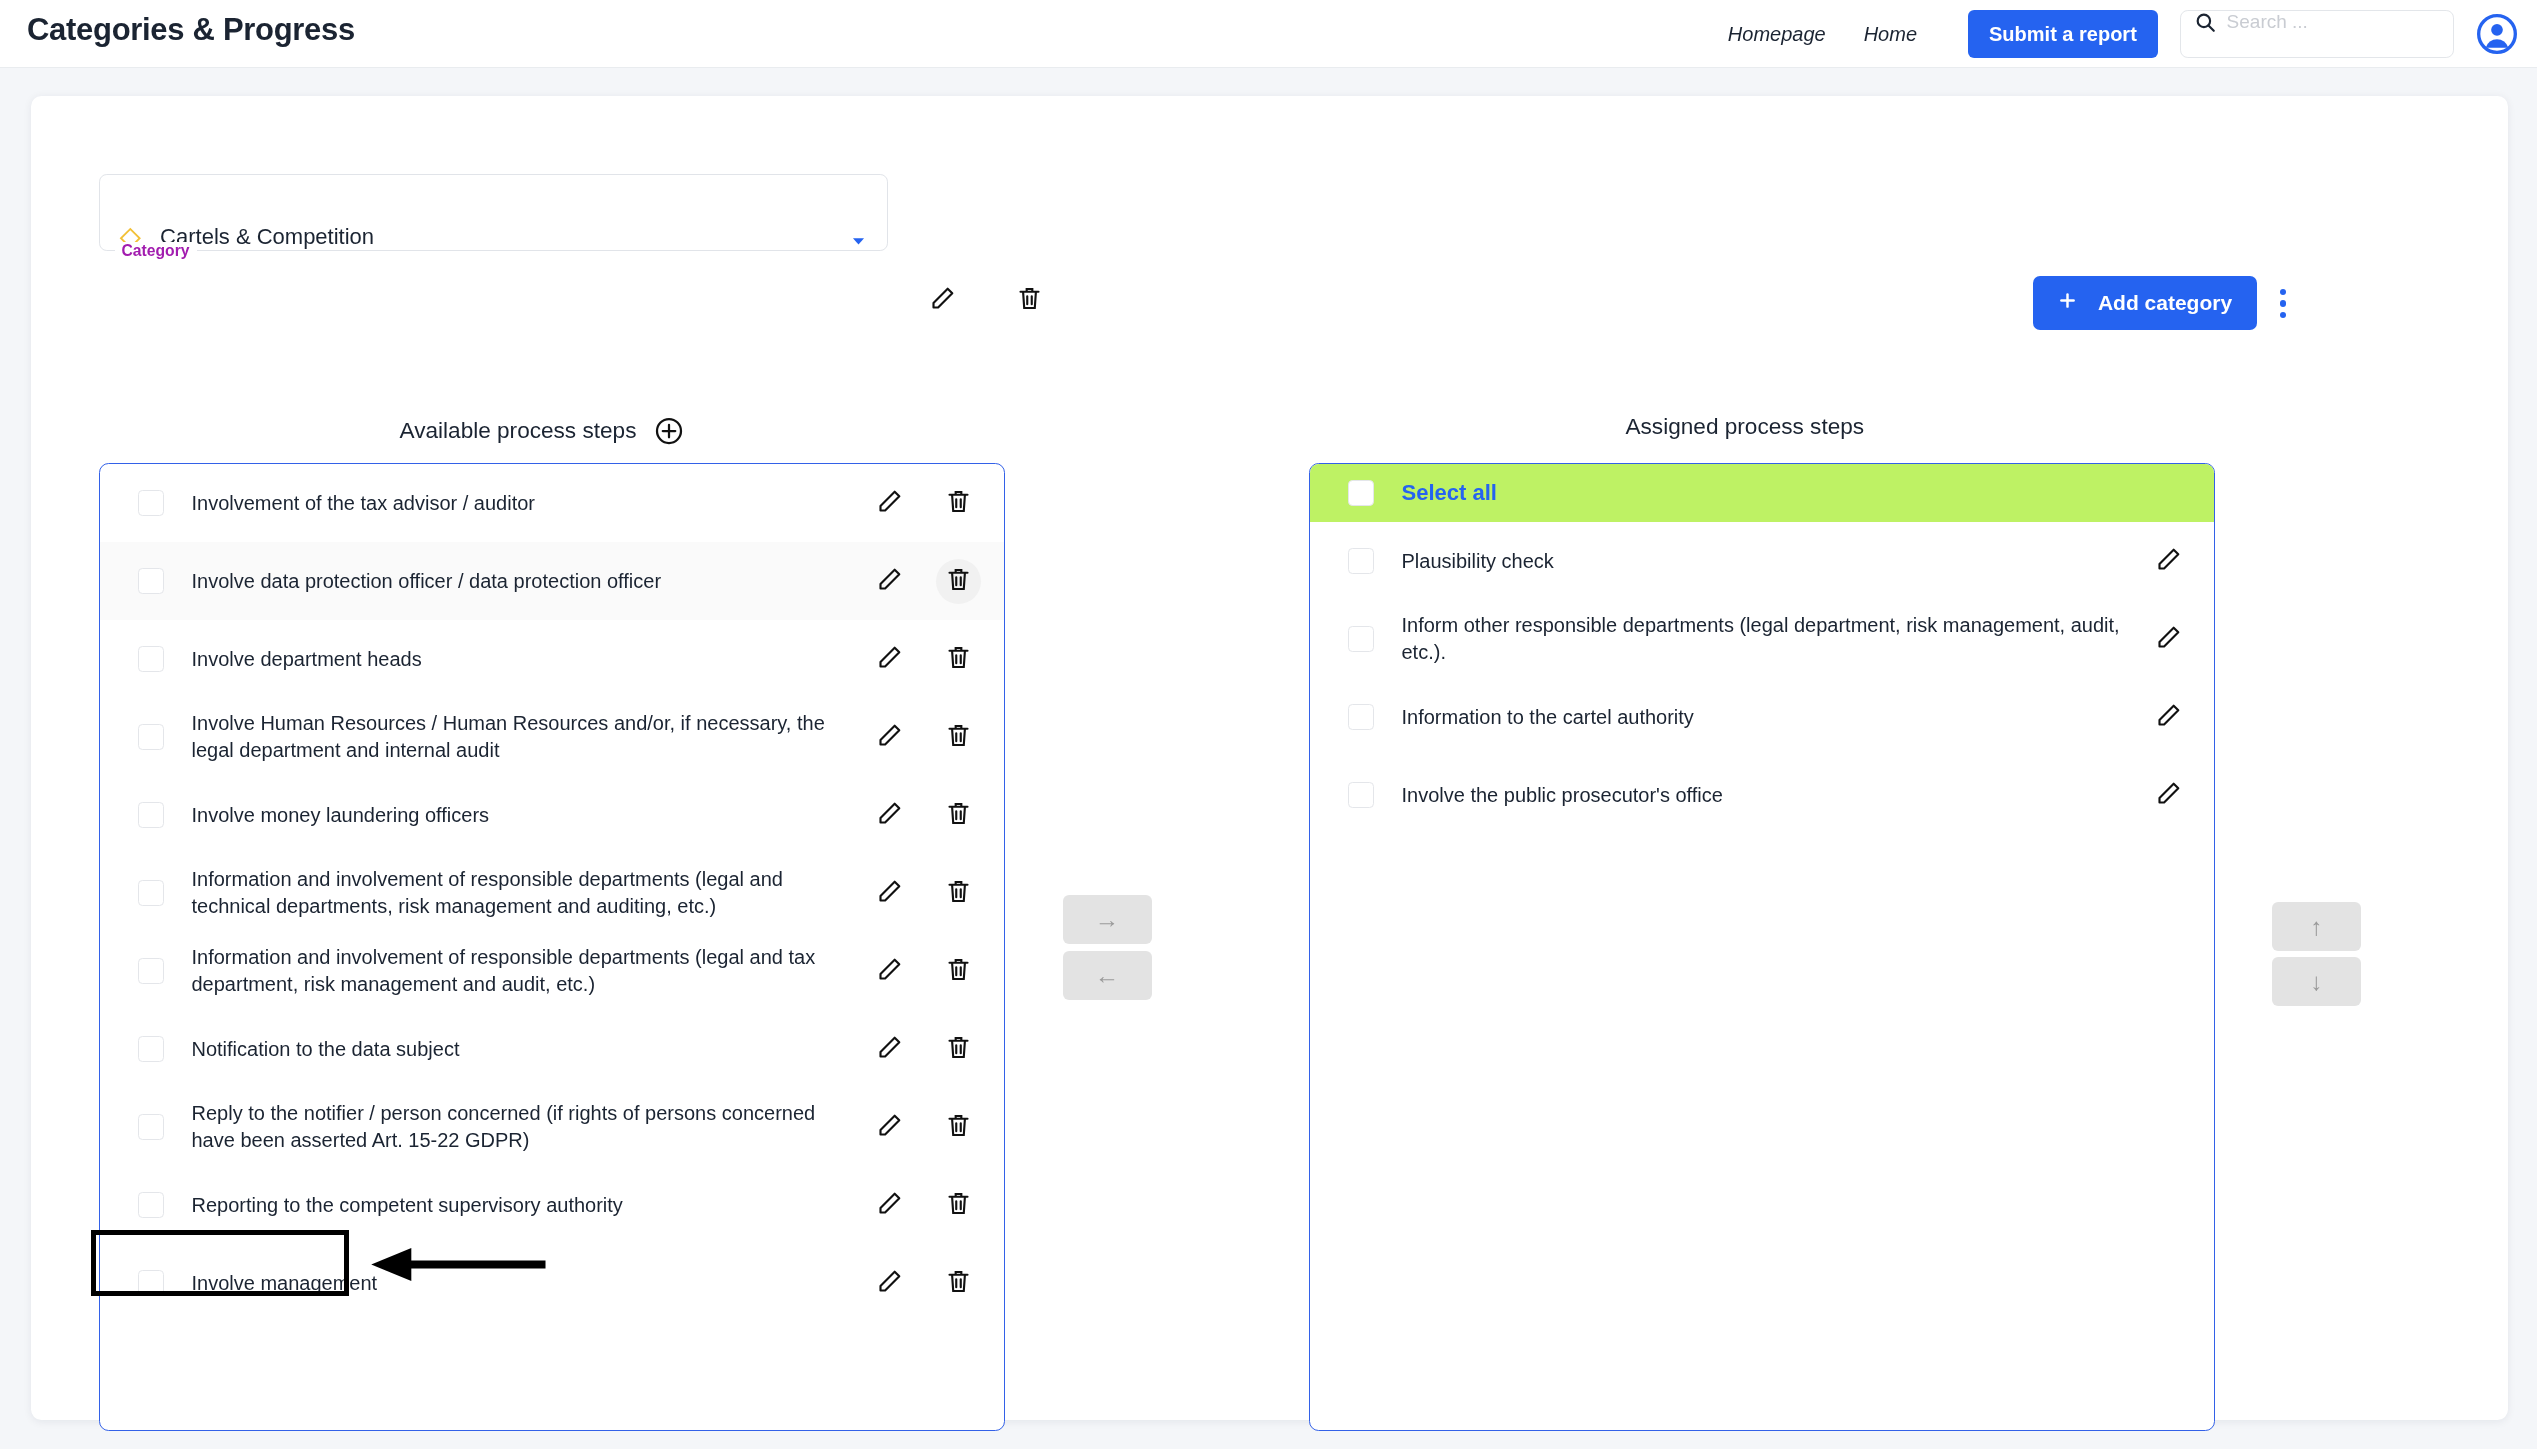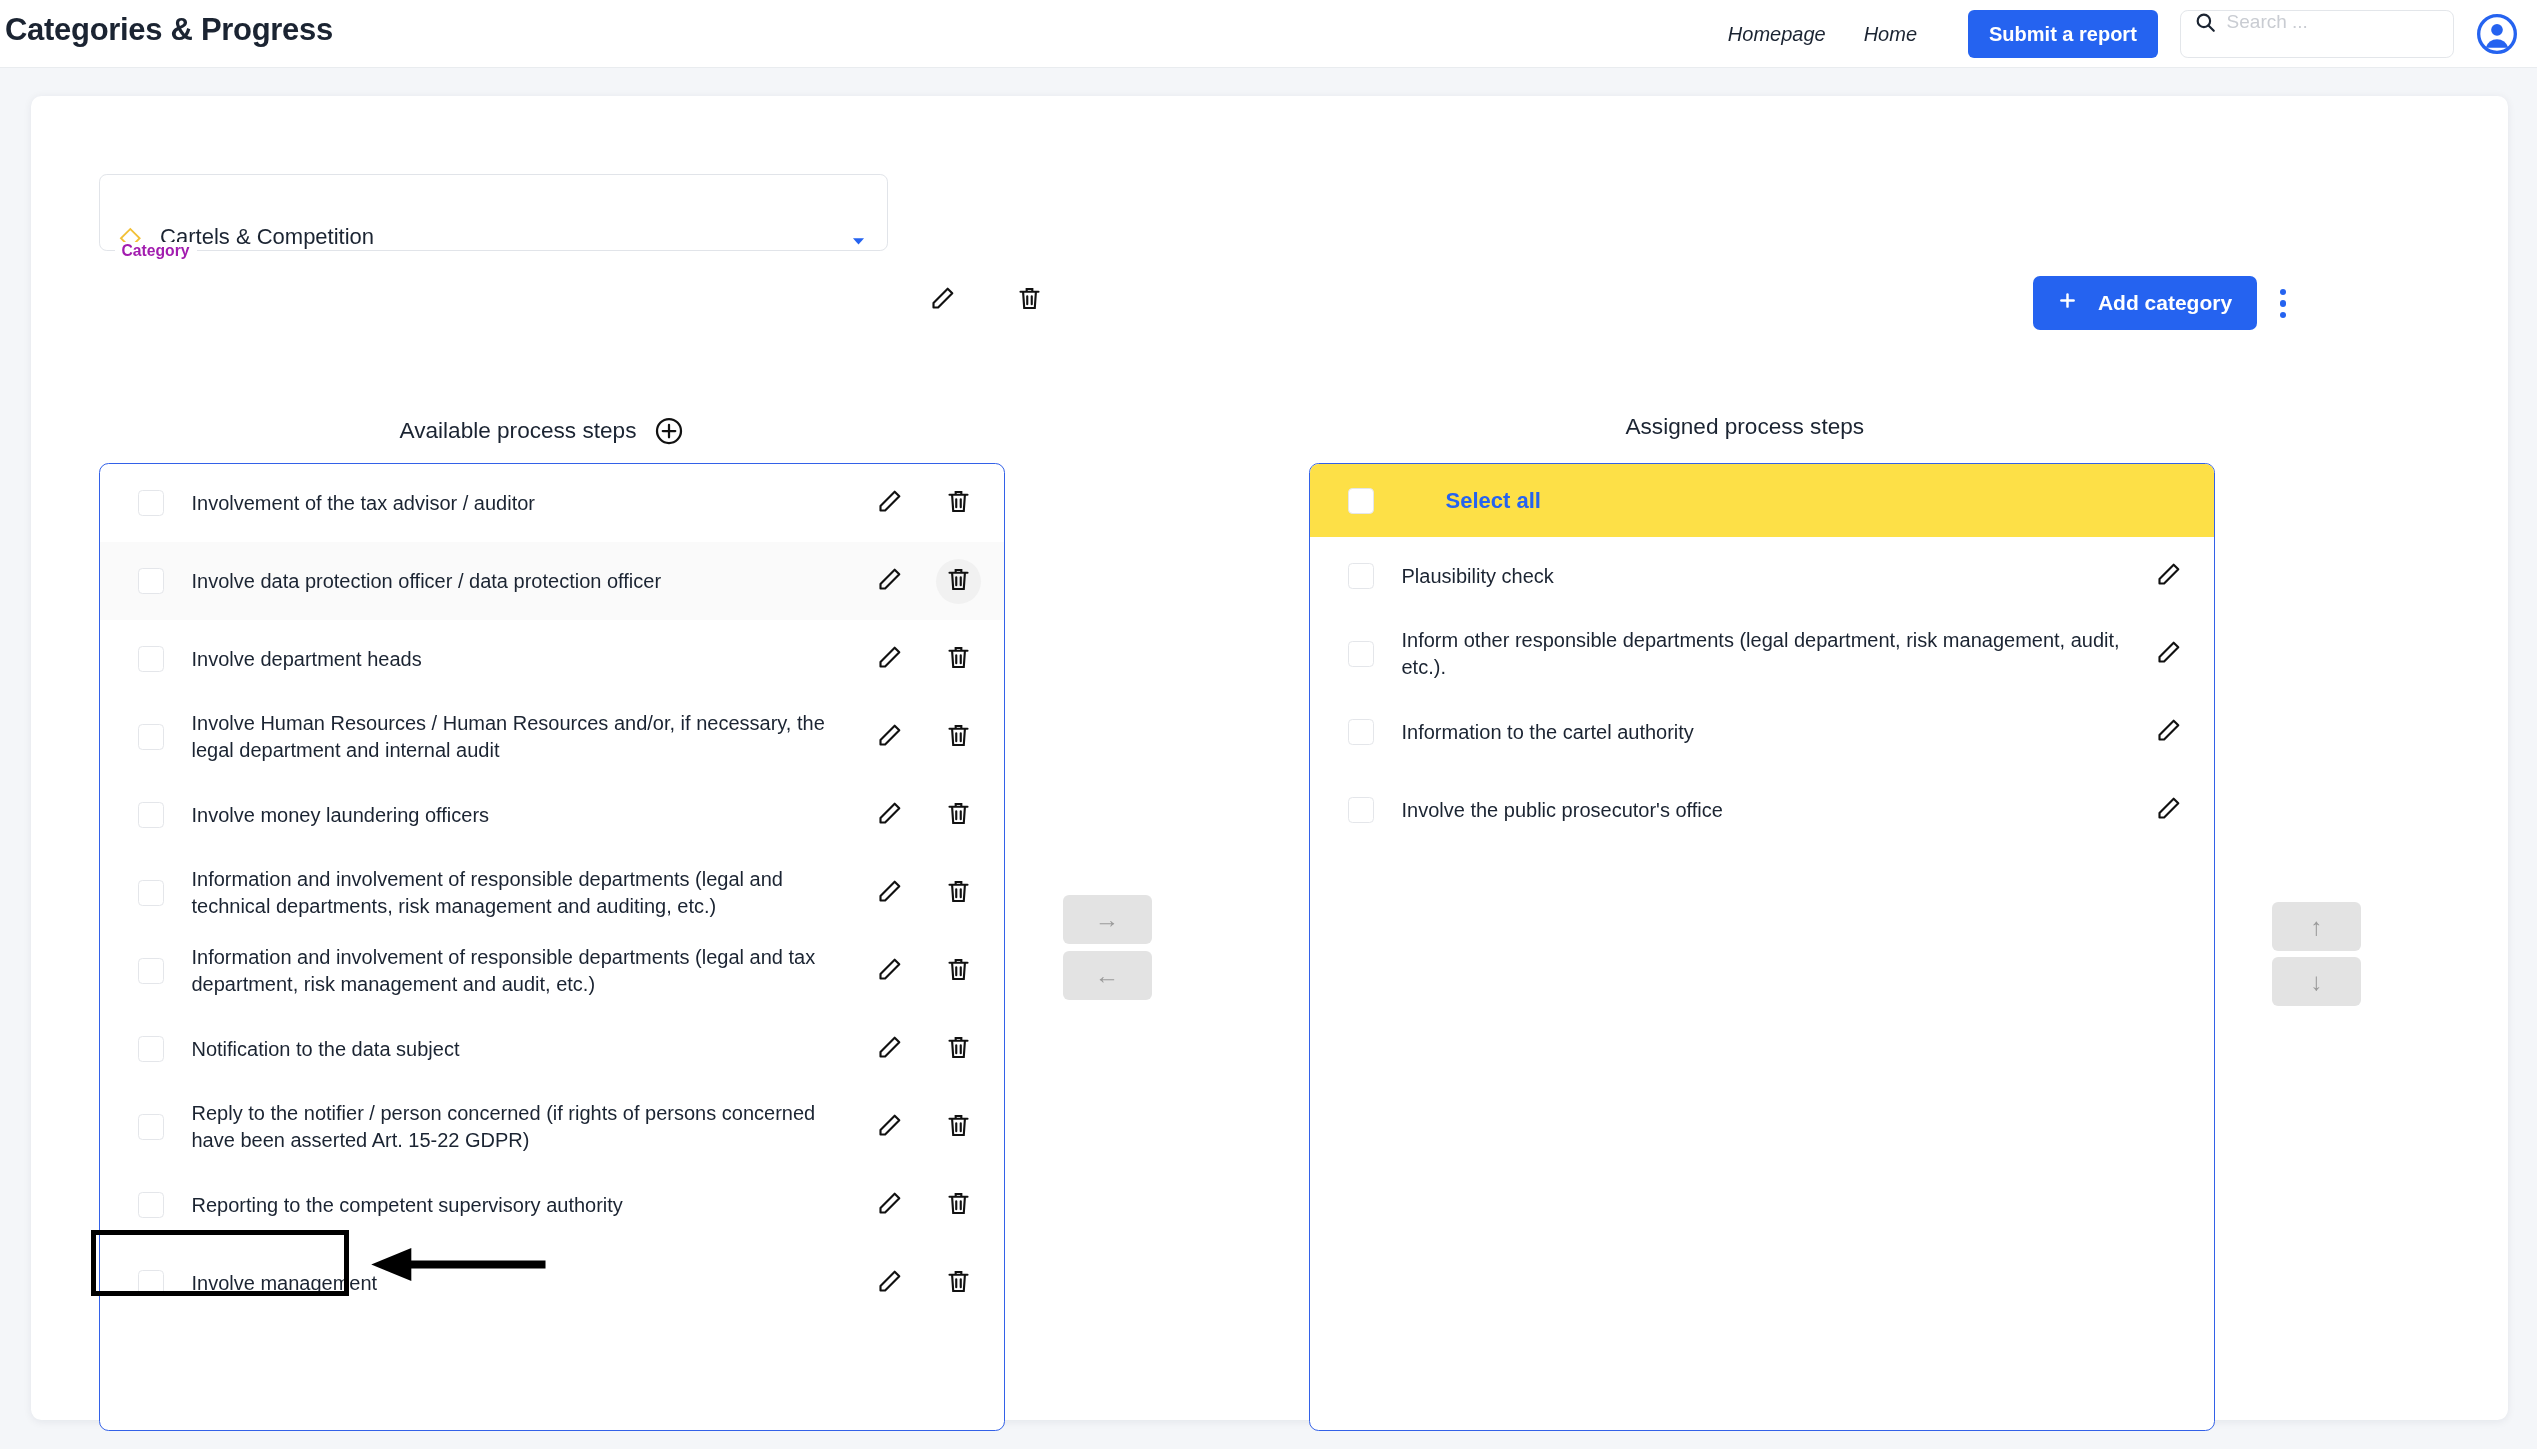--- a/index.html
+++ b/index.html
@@ -12,21 +12,21 @@
 
   
   .topbar {
     position: absolute; top: 0; left: 0;
     width: 2538px; height: 68px;
     background: #ffffff;
     border-bottom: 0.9px solid #e9ecef;
     display: flex; align-items: center;
   }
   .page-title {
-    position: absolute; left: 5px; top: 12.2px;
+    position: absolute; left: 27px; top: 12.2px;
     font-size: 31px; font-weight: 700; color: #1b2432;
     letter-spacing: -0.3px;
   }
   .nav-right {
     position: absolute; right: 21px; top: 0; height: 68px;
     display: flex; align-items: center; gap: 0;
   }
   .nav-link {
     font-size: 20px; color: #1b2432; font-weight: 500;
     padding: 0 19px; cursor: pointer; white-space: nowrap; font-style: italic;
@@ -128,23 +128,23 @@
 
   .scroll-area {
     position: absolute; inset: 0;
     overflow-y: scroll; overflow-x: hidden;
   }
   .scroll-area::-webkit-scrollbar { width: 11.3px; }
   .scroll-area::-webkit-scrollbar-track { background: #f7f7f8; }
   .scroll-area::-webkit-scrollbar-thumb { background: #bdbdbd; border-radius: 7px; }
 
   .select-all-row {
-    background: #fde047;
+    background: #bef264;
     display: flex; align-items: center;
-    height: 73px; padding: 0 38px; cursor: pointer; gap: 44px;
+    height: 58px; padding: 0 38px; cursor: pointer;
   }
   .select-all-row .lbl {
     font-size: 22px; font-weight: 700; color: #2563f0; margin-left: 28px;
   }
 
   .row {
     display: flex; align-items: center;
     min-height: 78px; padding: 5.2px 22.6px 5.2px 38px;
     position: relative;
   }

